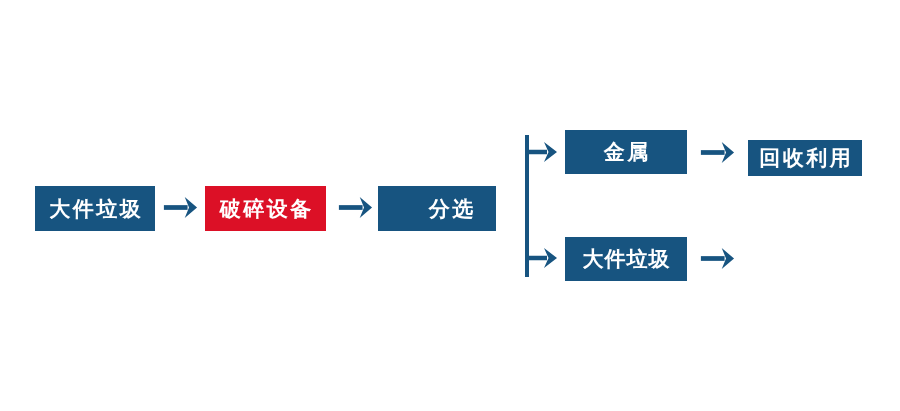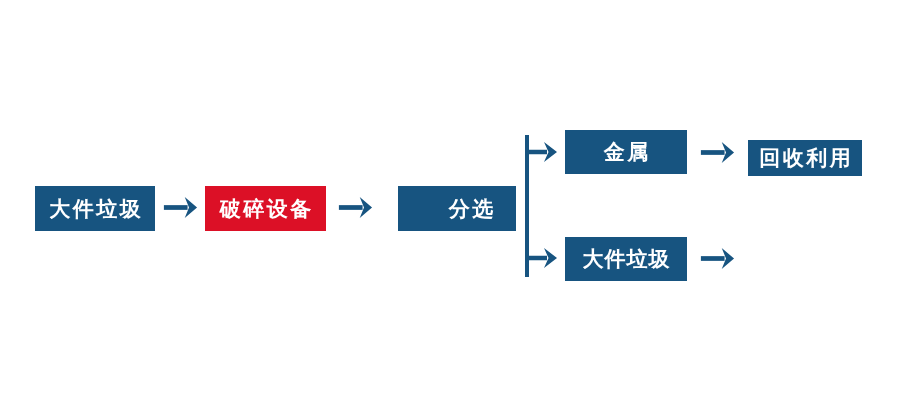--- a/index.html
+++ b/index.html
@@ -55,21 +55,21 @@
 
   <div class="node red" style="left:205px; top:186px; width:121px; height:45px;font-family:Liberation Mono, monospace;">
     <span>破碎设备</span>
   </div>
 
   <svg class="arrow" style="left:337px; top:194px;" width="36" height="27" viewBox="0 0 38 28">
     <line x1="2" y1="14" x2="27" y2="14" stroke="currentColor" stroke-width="5"></line>
     <polygon points="24,3 37,14 24,25 28.5,14" fill="currentColor"></polygon>
   </svg>
 
-  <div class="node blue" style="left:398px; top:186px; width:118px; height:45px;padding-left:28px;">
+  <div class="node blue" style="left:378px; top:186px; width:118px; height:45px;padding-left:28px;">
     <span>分选</span>
   </div>
 
   <svg class="bracket" style="left:505px; top:125px;" width="70" height="165" viewBox="0 0 70 165">
     <line x1="22" y1="10" x2="22" y2="152" stroke="currentColor" stroke-width="4"></line>
     <line x1="22" y1="27" x2="42" y2="27" stroke="currentColor" stroke-width="4.5"></line>
     <polygon points="39,17 52,27 39,37 43.5,27" fill="currentColor"></polygon>
     <line x1="22" y1="133" x2="42" y2="133" stroke="currentColor" stroke-width="4.5"></line>
     <polygon points="39,123 52,133 39,143 43.5,133" fill="currentColor"></polygon>
   </svg>

